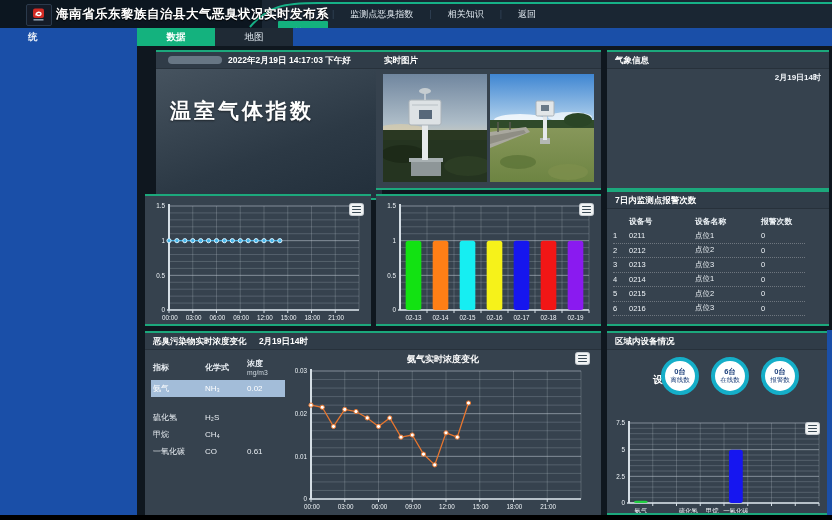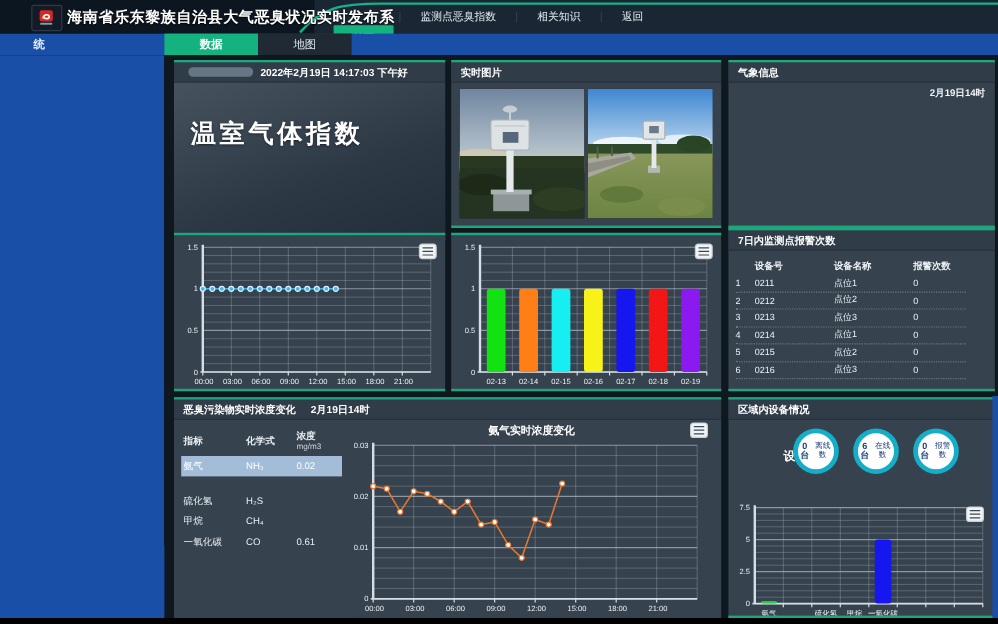--- a/index.html
+++ b/index.html
@@ -33,21 +33,21 @@
   
   .panel{position:absolute;background:#36424e;border-top:2px solid #1ca87c;border-bottom:2px solid #1ca87c;
          box-sizing:border-box;overflow:hidden;}
   .phd{height:16px;line-height:16px;padding:0 8px;font-size:8.5px;font-weight:bold;color:#fff;
        background:#303c48;border-bottom:1px solid #27313b;white-space:nowrap;}
   .menu-icon{position:absolute;width:13px;height:11px;background:#f1f3f4;border-radius:2px;
              display:flex;flex-direction:column;justify-content:space-evenly;padding:0 2px;box-sizing:border-box;
              box-shadow:0 0 0 1px #c9cfd4;}
   .menu-icon i{height:1.4px;background:#3a4a55;border-radius:1px;}
   
-  #panelA{left:8px;top:4px;width:226px;height:150px;}
+  #panelA{left:19px;top:4px;width:226px;height:150px;}
   #panelA .phd{display:flex;align-items:center;}
   .hdr-pill{width:54px;height:8px;border-radius:4px;background:rgba(150,166,182,.55);margin:0 6px 0 4px;}
   #panelA .body{position:absolute;left:0;top:17px;right:0;bottom:0;
       background:linear-gradient(160deg,#46535f 0%,#2c3945 60%,#222f3b 100%);}
   .headline{position:absolute;left:14px;top:28px;font-size:21px;font-weight:bold;letter-spacing:3px;
             text-shadow:0 1px 2px rgba(0,0,0,.5);}
   
   #panelB{left:239px;top:4px;width:225px;height:140px;}
   .photos{position:absolute;left:7px;top:22px;display:flex;gap:3px;}
   .photos svg{display:block;background:#222;}
@@ -72,21 +72,21 @@
   .prow.head{font-weight:bold;margin-bottom:3px;}
   .prow .unit{display:block;font-weight:normal;font-size:6.8px;color:#ccd6de;}
   .prow.hl{background:#a3bdd9;color:#fff;height:15px;margin-bottom:12px;}
   .chart-title{position:absolute;left:150px;top:20px;width:296px;text-align:center;
                font-size:9px;font-weight:bold;color:#fff;}
   #panelG svg.chart{position:absolute;left:140px;top:32px;}
   
   #panelH{left:470px;top:285px;width:222px;height:184px;}
   .dev-label{position:absolute;left:10px;top:40px;font-size:10px;font-weight:bold;margin-left:36px;}
   .ring{position:absolute;width:30px;height:30px;border-radius:50%;border:4px solid #15aec8;background:#fff;
-        display:flex;align-items:center;justify-content:center;text-align:center;}
+        display:flex;flex-direction:column;align-items:center;justify-content:center;text-align:center;}
   .ring .cnt{font-size:7.5px;font-weight:bold;color:#1c3f7a;line-height:8px;}
   .ring .lbl{font-size:6.5px;color:#1c3f7a;line-height:8px;}
   .sub-title{position:absolute;left:0;top:72px;width:100%;text-align:center;font-size:8.5px;font-weight:bold;}
   #panelH svg.chart{position:absolute;left:0;top:86px;}
   svg text{font-family:"Liberation Sans","DejaVu Sans",sans-serif;}
 </style>
 </head>
 <body>
 
 <div class="header">

